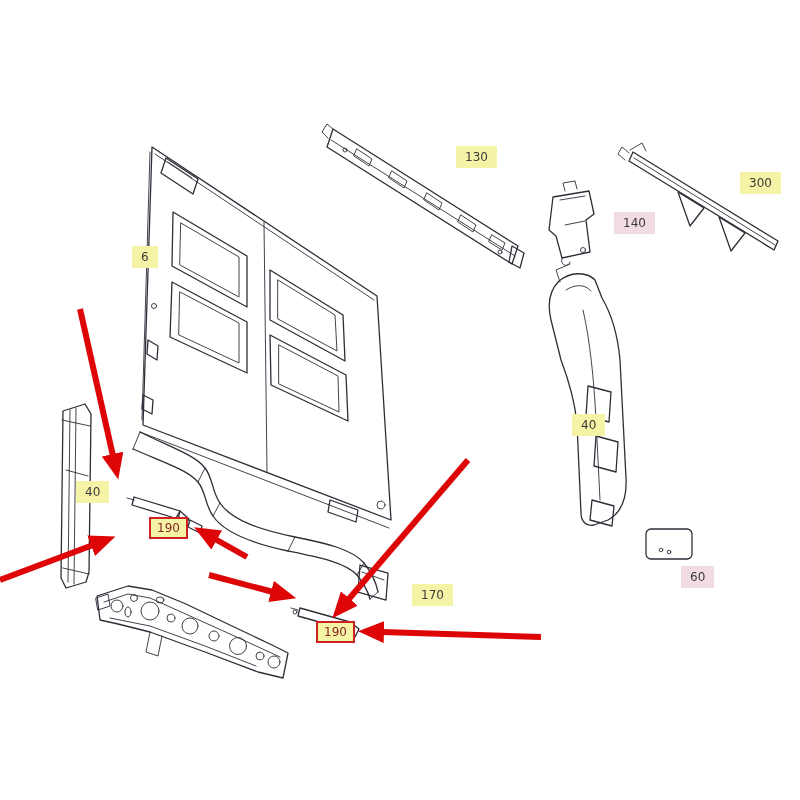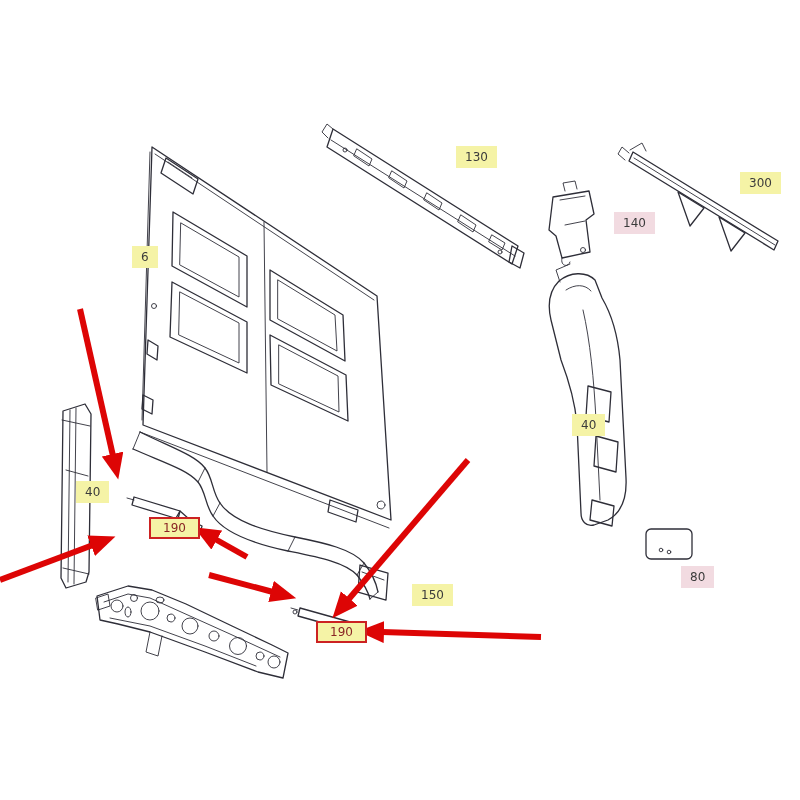--- a/index.html
+++ b/index.html
@@ -24,21 +24,21 @@
        stroke-linejoin:round;stroke-linecap:round;}
   .arrow{stroke:var(--arrow,#dd0505);fill:none;stroke-width:6;stroke-linecap:butt;}
   .arrowhead{fill:var(--arrow,#dd0505);stroke:none;}
   .plabel{
     position:absolute;font-size:12px;line-height:1;color:var(--label-text);
     background:var(--label-yellow-bg);padding:5px 9px;margin-left:28px;
   }
   .plabel.pink{background:var(--label-pink-bg);}
   .plabel.hl{
     border:2px solid var(--highlight-border);
-    padding:3px 12px;color:var(--highlight-text);
+    padding:3px 6px;color:var(--highlight-text);
   }
 </style>
 </head>
 <body>
 
 <div class="stage">
 
   <svg width="800" height="800" viewBox="0 0 800 800">
     <defs>
       <marker id="ah" markerWidth="28" markerHeight="24" refX="2" refY="11" orient="auto" markerUnits="userSpaceOnUse">
@@ -174,18 +174,18 @@
       <path class="arrow" marker-end="url(#ah)" d="M541,637 L382,632"></path>
     </g>
   </svg>
 
   <div class="plabel" style="left:104px;top:246px">6</div>
   <div class="plabel" style="left:428px;top:146px">130</div>
   <div class="plabel pink" style="left:586px;top:212px">140</div>
   <div class="plabel" style="left:712px;top:172px">300</div>
   <div class="plabel" style="left:48px;top:481px">40</div>
   <div class="plabel" style="left:544px;top:414px">40</div>
-  <div class="plabel pink" style="left:653px;top:566px">80</div>
-  <div class="plabel" style="left:384px;top:584px">150</div>
+  <div class="plabel pink" style="left:653px;top:566px">60</div>
+  <div class="plabel" style="left:384px;top:584px">170</div>
   <div class="plabel hl" style="left:121px;top:517px">190</div>
   <div class="plabel hl" style="left:288px;top:621px">190</div>
 
 </div>
 
 </body></html>

